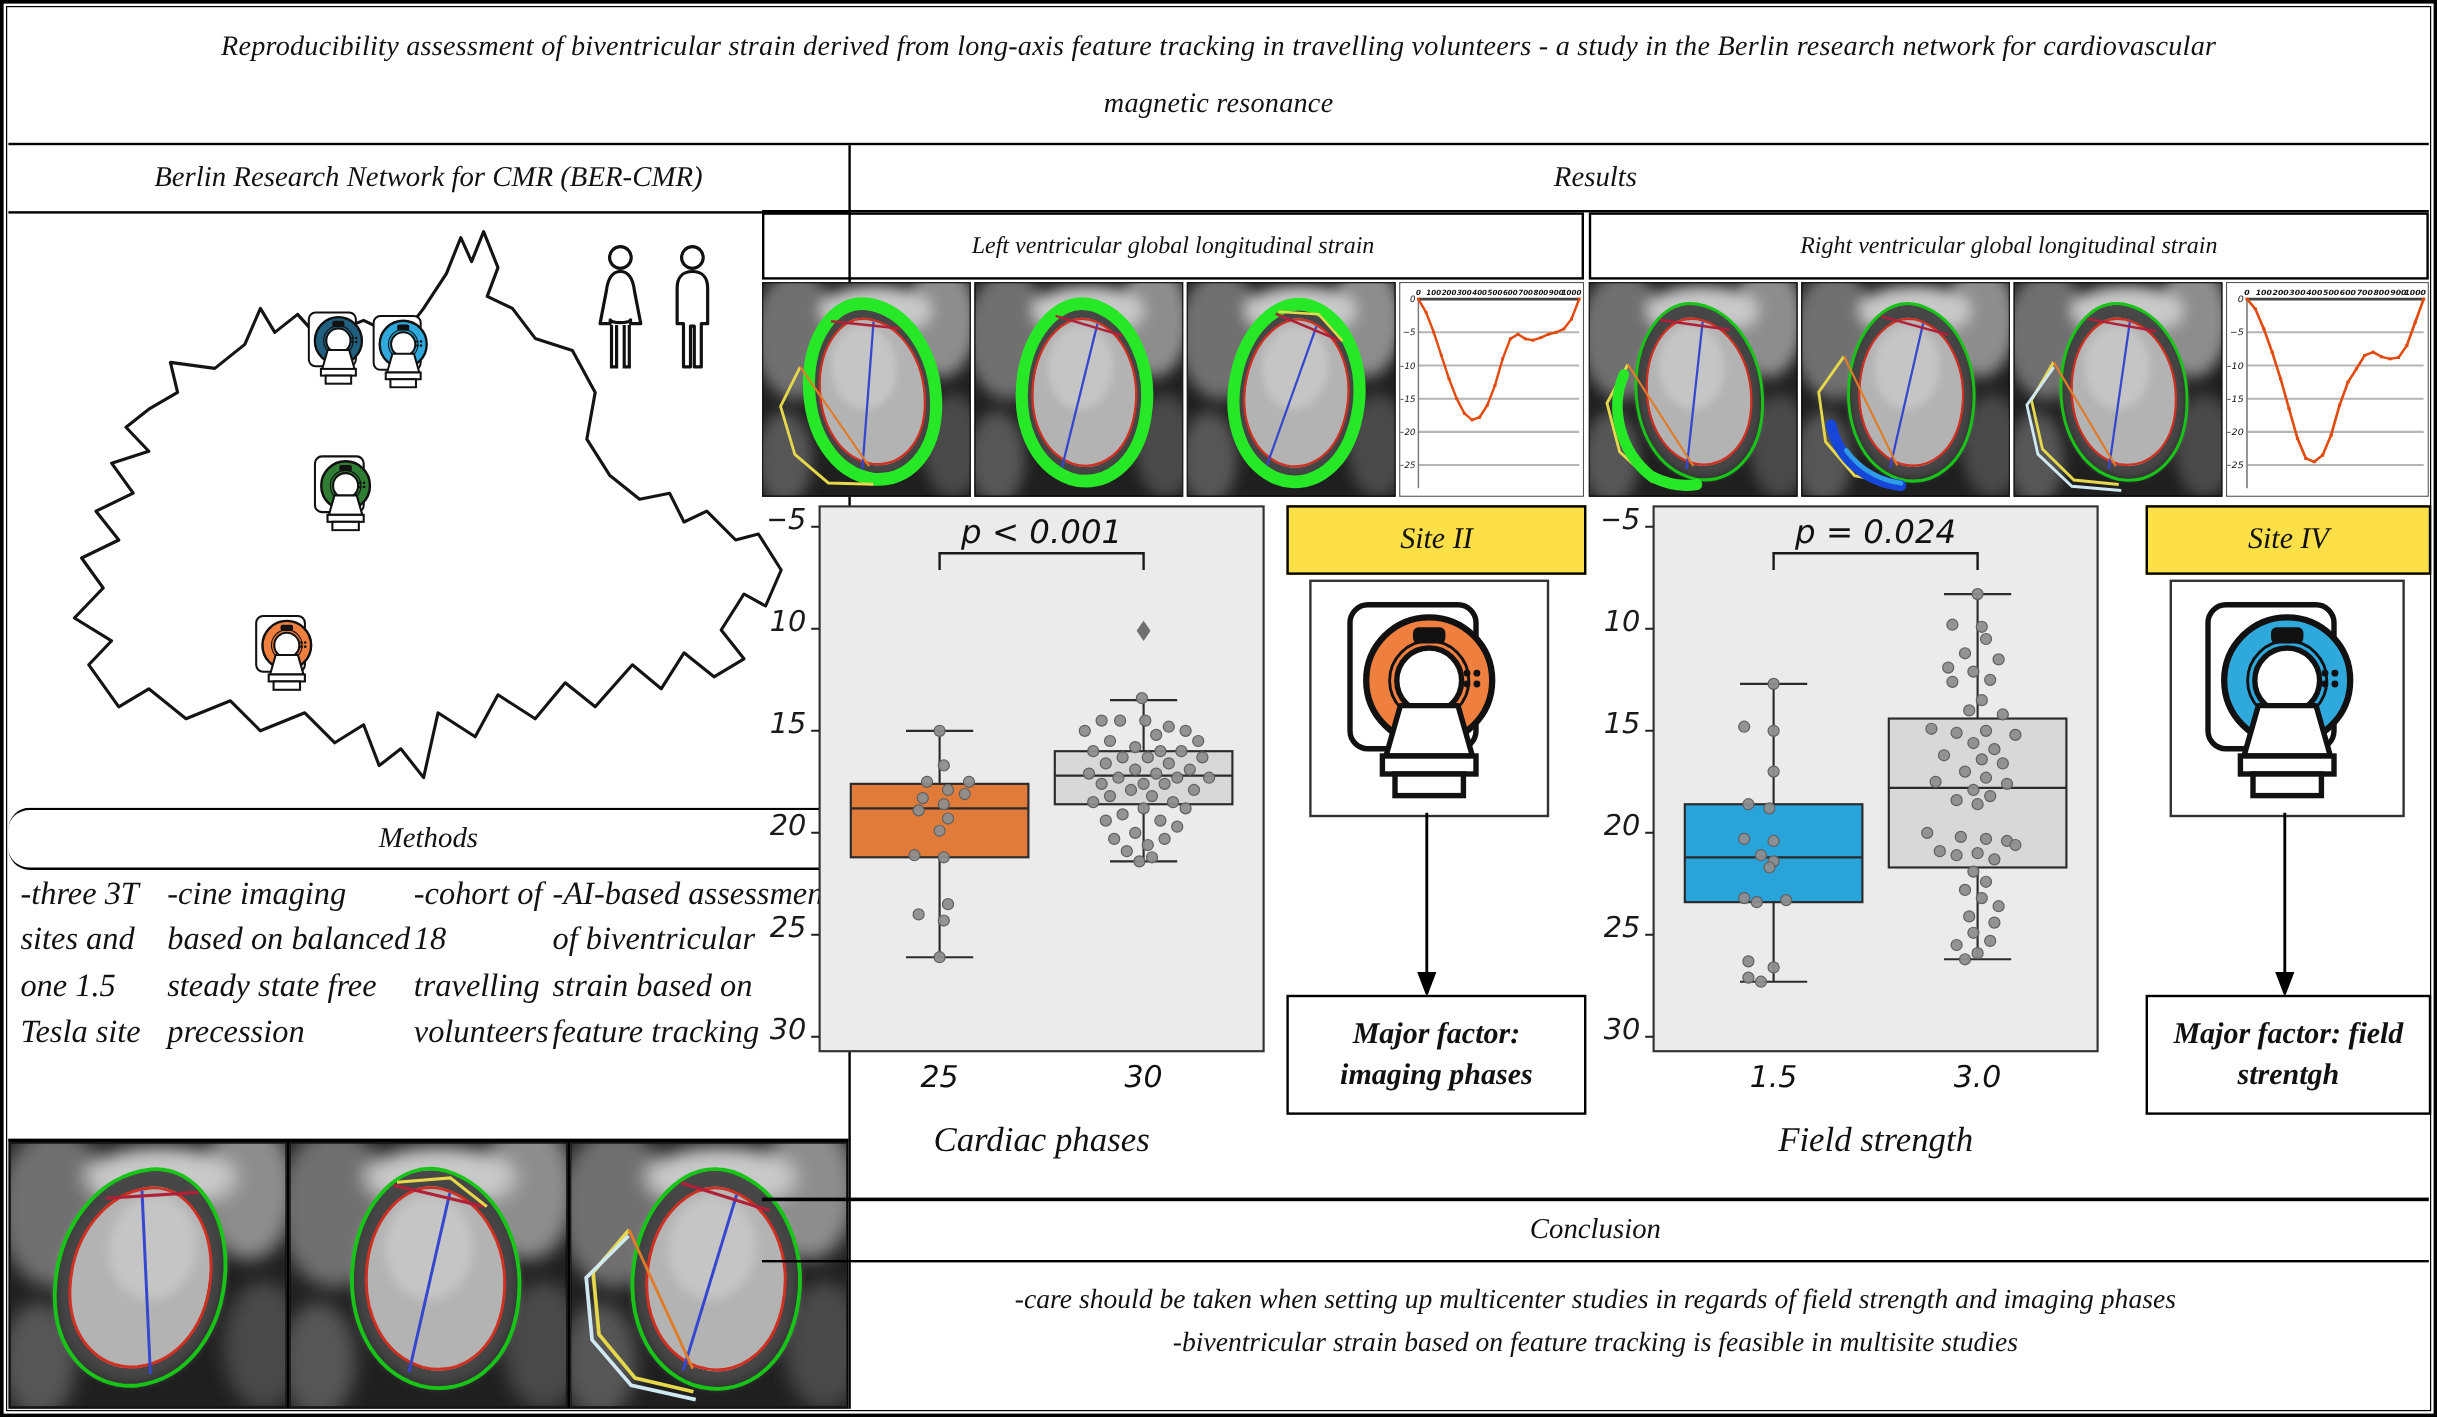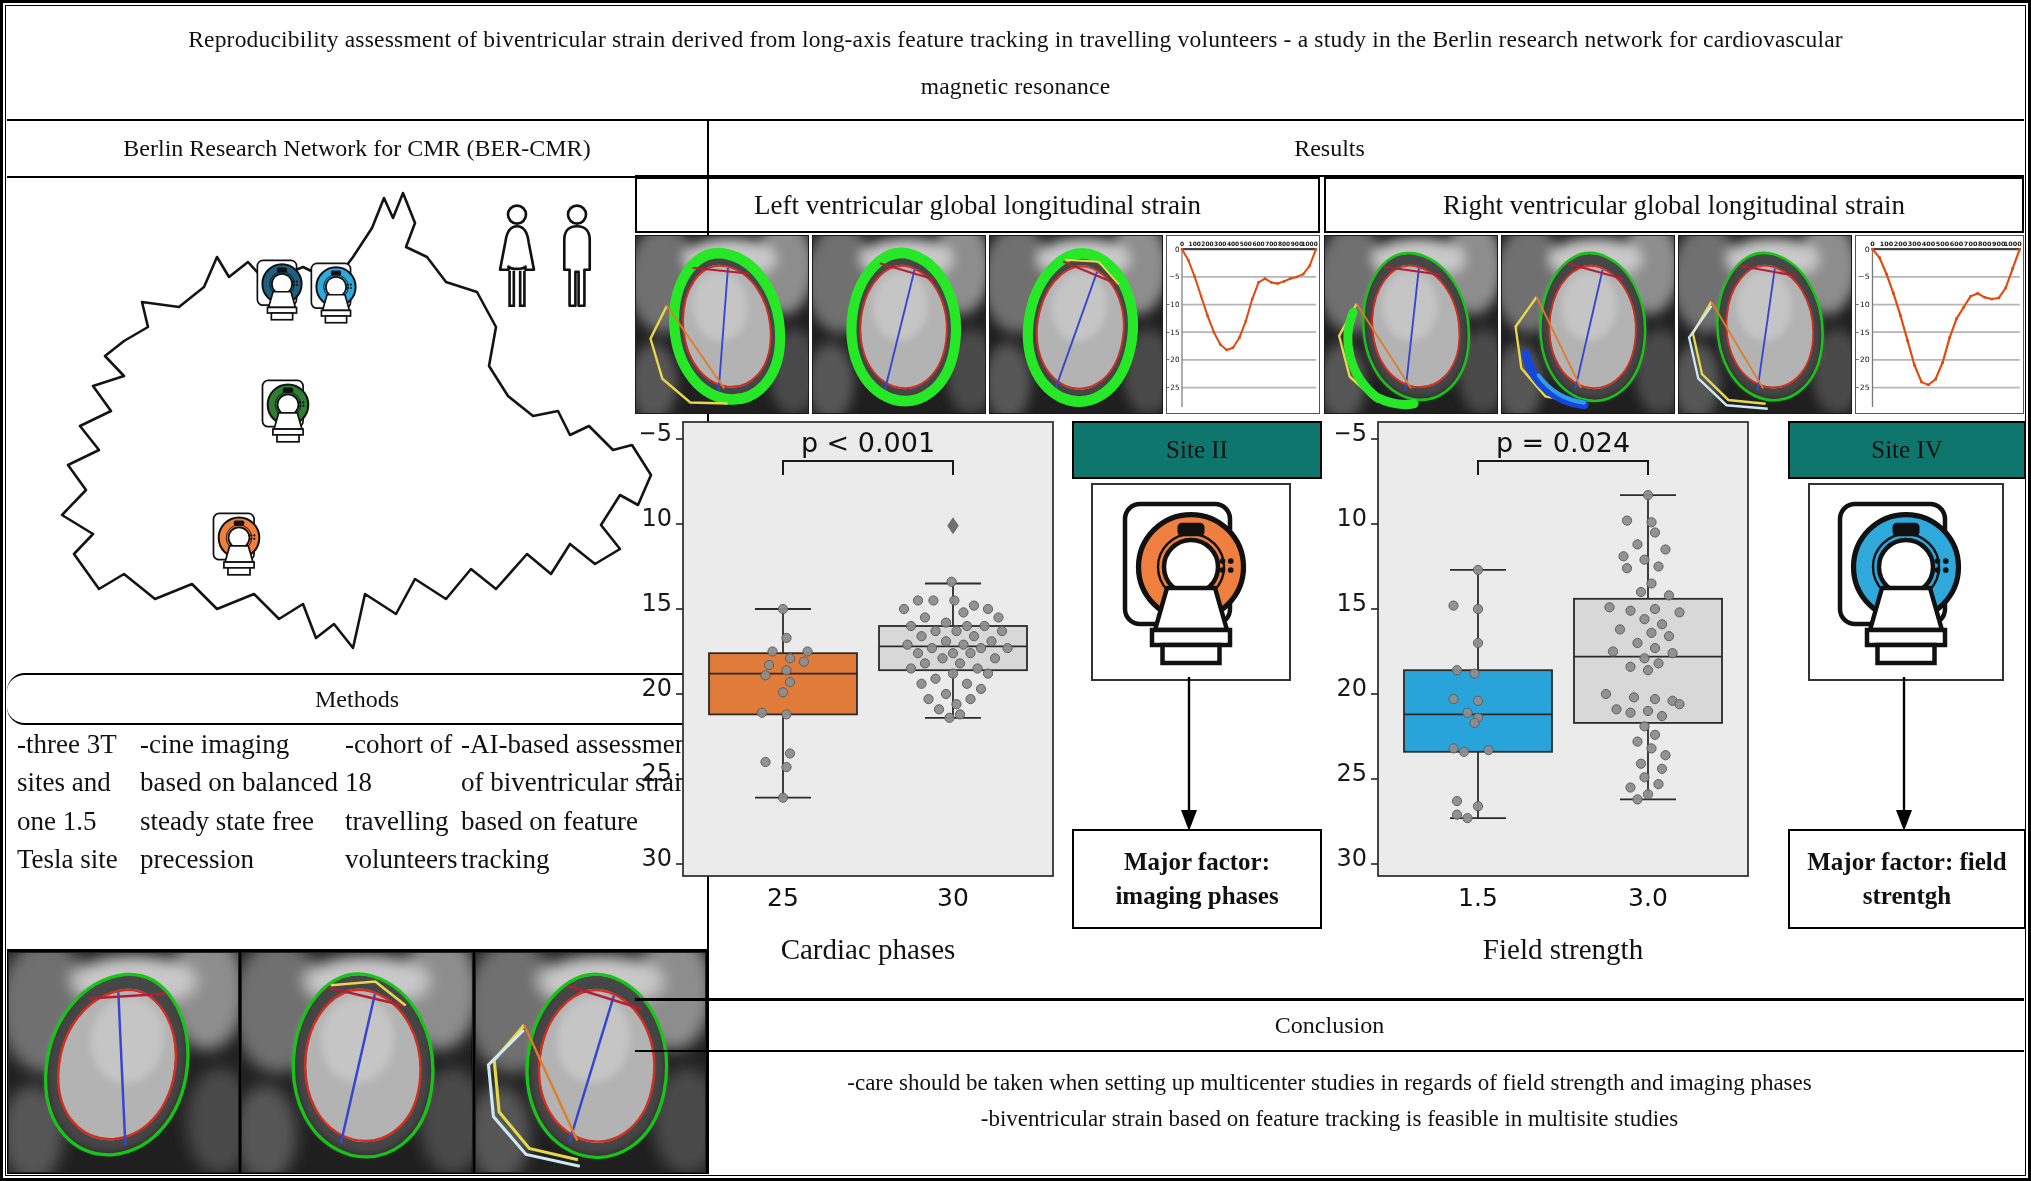--- a/index.html
+++ b/index.html
@@ -1,20 +1,20 @@
 <!DOCTYPE html>
 <html><head>
 <meta charset="utf-8">
 <style>
   html,body{margin:0;padding:0;background:#9a9a9a;}
   .page{position:relative;width:2031px;height:1181px;background:#fff;margin:0 auto;
         font-family:"Liberation Serif","DejaVu Serif",serif;color:#111;overflow:hidden;}
   .frame-outer{position:absolute;inset:0;border:3px solid #000;pointer-events:none;z-index:50;}
   .frame-inner{position:absolute;inset:5px;border:1.5px solid #000;pointer-events:none;z-index:50;}
-  .abs{position:absolute;box-sizing:border-box;}
+  .abs{position:absolute;box-sizing:border-box;font-style:italic;}
   
   .title-bar{left:7px;top:7px;width:2017px;height:114px;border-bottom:2.5px solid #000;
              display:flex;flex-direction:column;justify-content:space-evenly;align-items:center;}
   .title-bar div{font-size:23.5px;letter-spacing:.2px;}
   
   .left-col{left:7px;top:121px;width:702px;height:1053px;border-right:2.5px solid #000;}
   .panel-header{display:flex;align-items:center;justify-content:center;font-size:24px;}
   .bercmr{left:0;top:0;width:100%;height:57px;border-bottom:2.5px solid #000;}
   .map-area{left:0;top:57px;width:100%;height:495px;}
   .map-svg{position:absolute;left:0;top:0;width:100%;height:100%;}
@@ -25,28 +25,28 @@
   .mri-row .thumb{flex:1 1 0;margin:1px;border:1px solid #222;overflow:hidden;}
   .thumb svg{display:block;width:100%;height:100%;}
   
   .right-col{left:635px;top:121px;width:1389px;height:1053px;}
   .results-h{left:0;top:0;width:100%;height:56px;border-bottom:2px solid #000;}
   .halves{left:0;top:56px;width:100%;height:821px;display:flex;}
   .half{position:relative;box-sizing:border-box;}
   .half.lv{width:685px;}
   .half.rv{width:700px;margin-left:4px;}
   .half-header{position:absolute;left:0;top:0;right:0;height:56px;border:2.5px solid #000;
-               display:flex;align-items:center;justify-content:center;font-size:27px;box-sizing:border-box;}
+               display:flex;align-items:center;justify-content:center;font-size:20px;box-sizing:border-box;}
   .strip{position:absolute;left:0;top:58px;right:0;height:179px;display:flex;gap:3px;background:#fff;}
   .strip .thumb{flex:0 0 172px;border:1.5px solid #1a1a1a;background:#000;}
   .strip .minichart{flex:1 1 auto;border:1.5px solid #555;background:#fff;}
   .minichart svg{display:block;width:100%;height:100%;}
   .boxplot{position:absolute;}
   .boxplot svg{display:block;}
-  .site-box{position:absolute;border:2.5px solid #000;display:flex;align-items:center;justify-content:center;font-size:25px;background:#0f766e;}
+  .site-box{position:absolute;border:2.5px solid #000;display:flex;align-items:center;justify-content:center;font-size:25px;background:#fde047;}
   .scanner-box{position:absolute;border:2px solid #333;background:#fff;display:flex;align-items:center;justify-content:center;}
   .scanner-box svg{width:82%;height:92%;}
   .arrow{position:absolute;}
   .major-box{position:absolute;border:2.5px solid #000;display:flex;flex-direction:column;align-items:center;justify-content:center;
              font-size:25px;font-weight:bold;line-height:1.35;background:#fff;text-align:center;}
   .conclusion-h{left:0;top:877px;width:100%;height:54px;border-top:3px solid #000;border-bottom:2.5px solid #000;}
   .conclusion-body{left:0;top:931px;width:100%;height:122px;display:flex;flex-direction:column;justify-content:flex-start;
                    padding-top:18px;gap:10px;text-align:center;font-size:23px;}
   .person{position:absolute;}
   .scanner-icon{position:absolute;}

